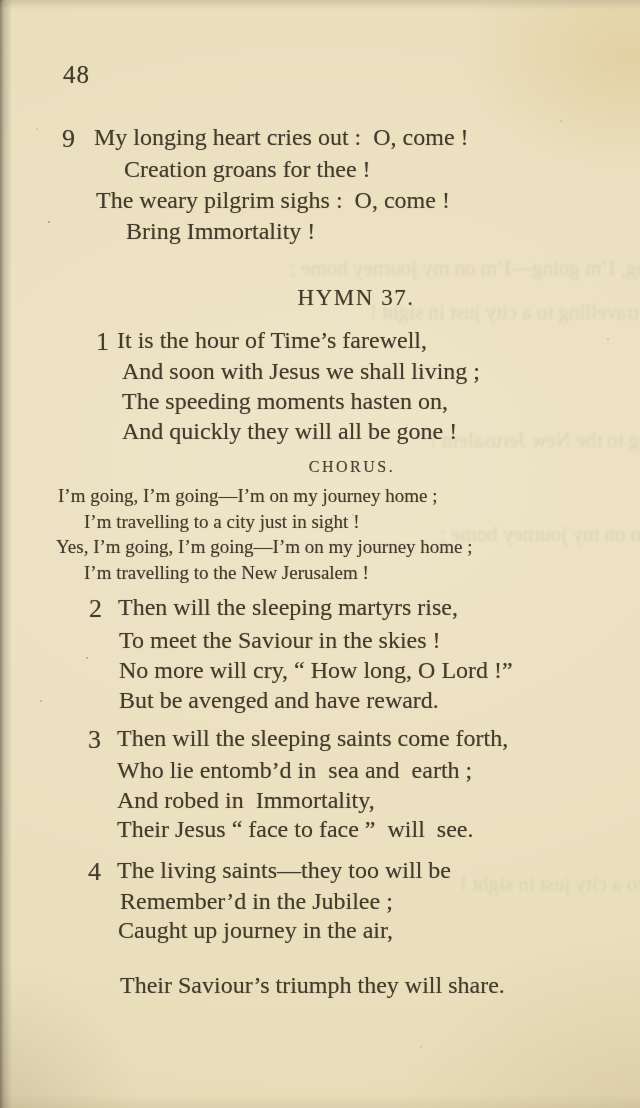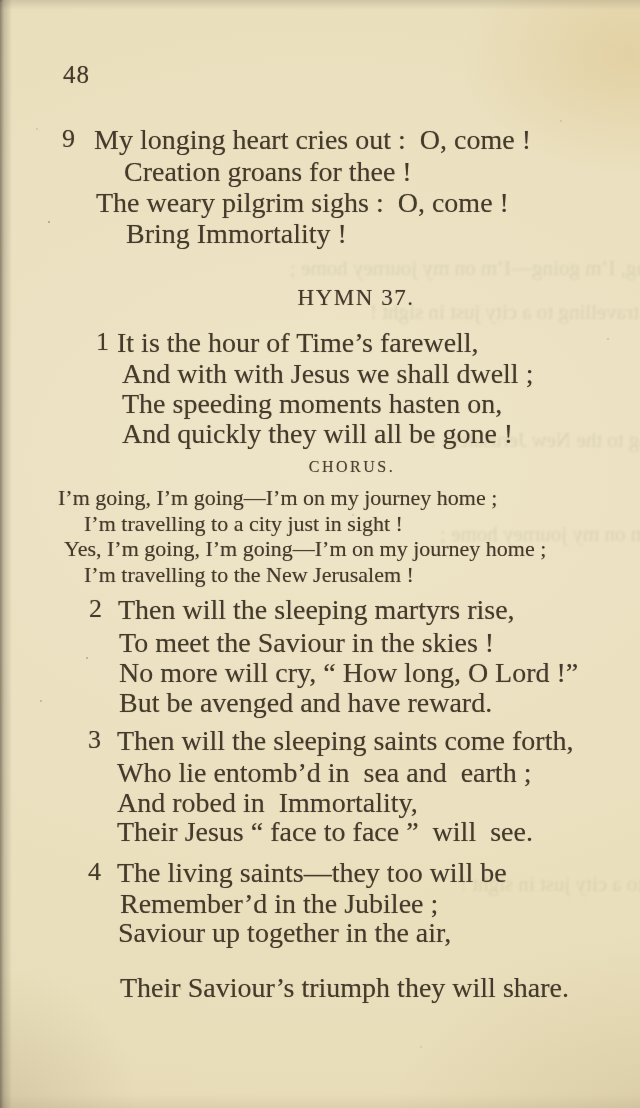--- a/index.html
+++ b/index.html
@@ -21,23 +21,23 @@
   .txt{
     position:absolute;
     white-space:pre;
     line-height:1.05;
     text-shadow:0 0 1px rgba(70,60,45,0.45);
   }
   .pageno{font-size:25px;letter-spacing:1px;}
   .running{font-size:20px;letter-spacing:5px;text-align:center;width:600px;left:40px;}
   .hymn-title{font-size:23px;letter-spacing:1.5px;text-align:center;width:600px;left:56px;}
   .chorus-head{font-size:16px;letter-spacing:2.5px;text-align:center;width:600px;left:52px;color:#4c4233;}
-  .vline{font-size:28px;}
+  .vline{font-size:24px;}
   .vnum{font-size:26px;}
-  .cline{font-size:22px;}
+  .cline{font-size:19px;}
   .ghost{
     position:absolute;white-space:pre;
     font-size:21px;color:#8d9872;opacity:0.20;
     transform:scaleX(-1);filter:blur(1.3px);
     pointer-events:none;
   }
   .speckles{
     position:absolute;left:0;top:0;width:2px;height:2px;border-radius:50%;
     background:rgba(100,84,58,0.35);
     box-shadow:
@@ -73,30 +73,30 @@
     <div class="txt vline" style="left:124px;top:157px;">Creation groans for thee !</div>
     <div class="txt vline" style="left:96px;top:188px;">The weary pilgrim sighs :  O, come !</div>
     <div class="txt vline" style="left:126px;top:219px;">Bring Immortality !</div>
   </div>
 
   <div class="txt hymn-title" style="top:286px;">HYMN 37.</div>
 
   <div>
     <span class="txt vnum" style="left:96px;top:328px;">1</span>
     <div class="txt vline" style="left:117px;top:328px;">It is the hour of Time’s farewell,</div>
-    <div class="txt vline" style="left:122px;top:359px;">And with with Jesus we shall dwell ;</div>
+    <div class="txt vline" style="left:122px;top:359px;">And soon with Jesus we shall living ;</div>
     <div class="txt vline" style="left:122px;top:389px;">The speeding moments hasten on,</div>
     <div class="txt vline" style="left:122px;top:419px;">And quickly they will all be gone !</div>
   </div>
 
   <div>
     <div class="txt chorus-head" style="top:459px;">CHORUS.</div>
     <div class="txt cline" style="left:58px;top:486px;">I’m going, I’m going—I’m on my journey home ;</div>
     <div class="txt cline" style="left:84px;top:512px;">I’m travelling to a city just in sight !</div>
-    <div class="txt cline" style="left:64px;top:537px;">Yes, I’m going, I’m going—I’m on my journey home ;</div>
+    <div class="txt cline" style="left:56px;top:537px;">Yes, I’m going, I’m going—I’m on my journey home ;</div>
     <div class="txt cline" style="left:84px;top:563px;">I’m travelling to the New Jerusalem !</div>
   </div>
 
   <div>
     <span class="txt vnum" style="left:89px;top:595px;">2</span>
     <div class="txt vline" style="left:118px;top:595px;">Then will the sleeping martyrs rise,</div>
     <div class="txt vline" style="left:119px;top:628px;">To meet the Saviour in the skies !</div>
     <div class="txt vline" style="left:119px;top:658px;">No more will cry, “ How long, O Lord !”</div>
     <div class="txt vline" style="left:119px;top:688px;">But be avenged and have reward.</div>
   </div>
@@ -106,17 +106,17 @@
     <div class="txt vline" style="left:117px;top:726px;">Then will the sleeping saints come forth,</div>
     <div class="txt vline" style="left:117px;top:758px;">Who lie entomb’d in  sea and  earth ;</div>
     <div class="txt vline" style="left:117px;top:788px;">And robed in  Immortality,</div>
     <div class="txt vline" style="left:117px;top:817px;">Their Jesus “ face to face ”  will  see.</div>
   </div>
 
   <div>
     <span class="txt vnum" style="left:88px;top:858px;">4</span>
     <div class="txt vline" style="left:117px;top:858px;">The living saints—they too will be</div>
     <div class="txt vline" style="left:120px;top:889px;">Remember’d in the Jubilee ;</div>
-    <div class="txt vline" style="left:118px;top:918px;">Saviour up together in the air,</div>
+    <div class="txt vline" style="left:118px;top:918px;">Caught up journey in the air,</div>
     <div class="txt vline" style="left:120px;top:948px;margin-top:25px;">Their Saviour’s triumph they will share.</div>
   </div>
 
 </div>
 
 </body></html>

